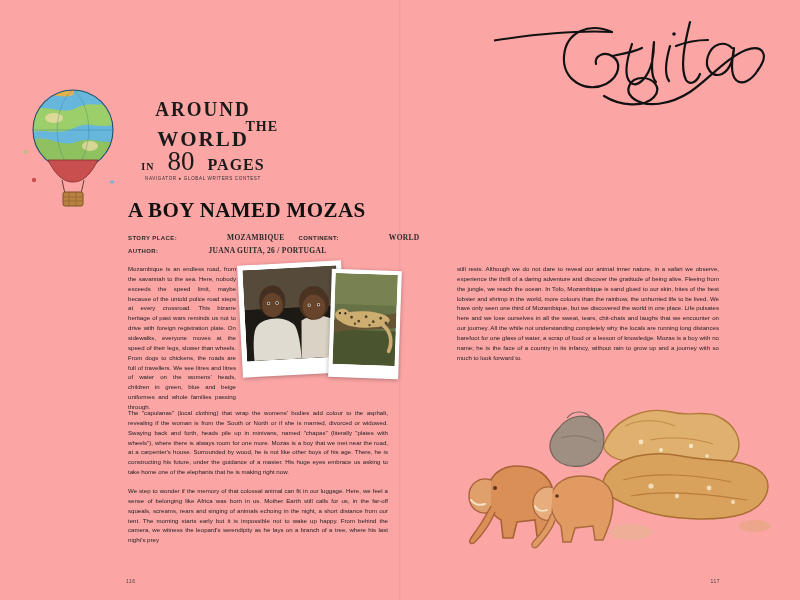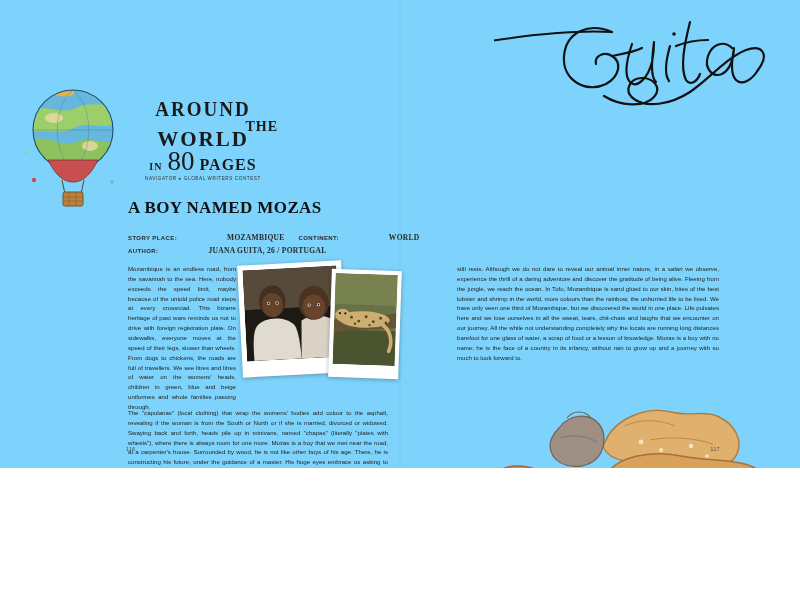--- a/index.html
+++ b/index.html
@@ -5,22 +5,22 @@
   * { box-sizing: border-box; }
   html, body {
     margin: 0; padding: 0;
     width: 800px; height: 600px;
     background: #ffffff;
     font-family: "Liberation Sans", sans-serif;
     overflow: hidden;
   }
   .spread {
     position: relative;
-    width: 800px; height: 468px;
-    background: #7dd3fc;
+    width: 800px; height: 600px;
+    background: #fca5a5;
     overflow: hidden;
   }
   
   .gutter {
     position: absolute;
     left: 399px; top: 0; width: 2px; height: 600px;
     background: linear-gradient(to right, rgba(0,0,0,0.045), rgba(0,0,0,0.01));
   }
 
   
@@ -71,21 +71,21 @@
     font-size: 21px;
     font-weight: bold;
     letter-spacing: 2px;
     line-height: .9;
     margin-top: -4px;
   }
   .logo-row80 {
     display: flex;
     align-items: baseline;
     justify-content: center;
-    gap: 5px;
+    gap: 13px;
     margin-top: 1px;
   }
   .logo-in {
     font-family: "Liberation Serif", serif;
     font-size: 10px;
     font-weight: bold;
     letter-spacing: 1px;
   }
   .logo-80 {
     font-family: "Liberation Serif", serif;
@@ -106,21 +106,21 @@
     margin-top: 3px;
     color: #333;
   }
 
   
   .headline {
     position: absolute;
     left: 128px; top: 198px;
     width: 260px;
     font-family: "Liberation Serif", serif;
-    font-size: 17px;
+    font-size: 21px;
     font-weight: bold;
     letter-spacing: .4px;
     color: #111;
   }
 
   
   .meta {
     position: absolute;
     left: 128px; top: 232px;
     width: 265px;

